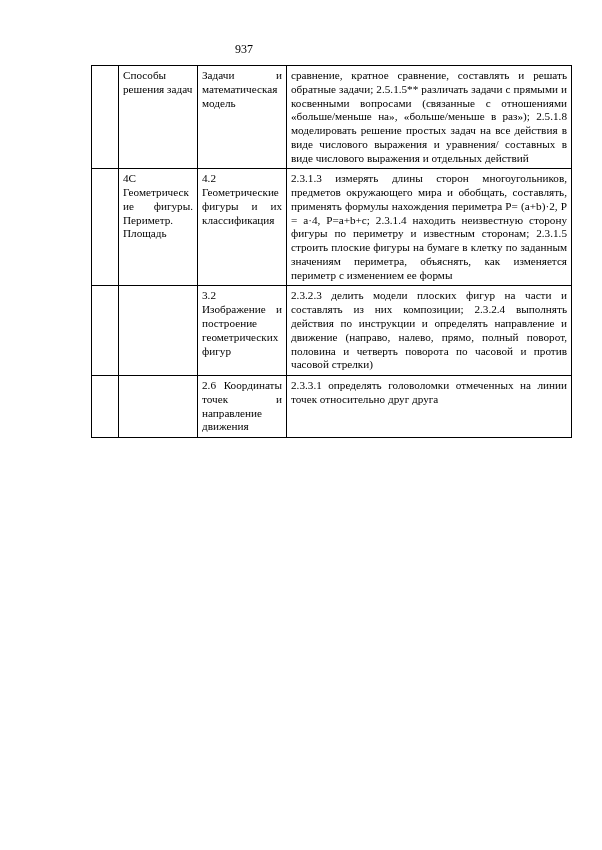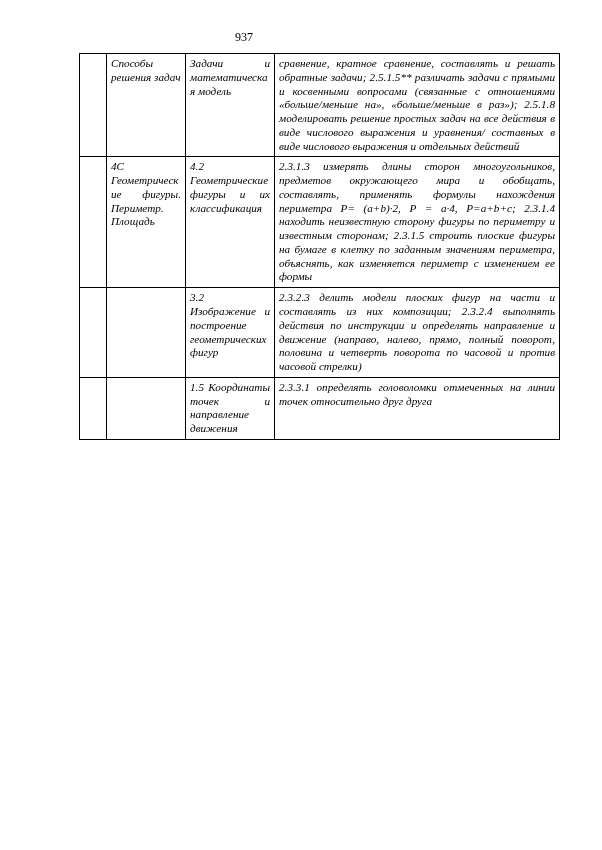--- a/index.html
+++ b/index.html
@@ -12,21 +12,21 @@
     height: 850px;
     font-family: "Liberation Serif", serif;
     color: #000000;
     position: relative;
     overflow: hidden;
   }
   .page {
     width: 488px;
     height: 850px;
     box-sizing: border-box;
-    padding: 0;
+    padding: 12px;
     position: relative;
   }
   .page-number {
     text-align: center;
     font-size: 12px;
     padding-top: 30px;
     padding-bottom: 8px;
     font-family: "Liberation Serif", serif;
   }
   table.doc-table {
@@ -38,21 +38,20 @@
   table.doc-table td {
     border: 1px solid #000000;
     vertical-align: top;
     padding: 3px 4px 3px 4px;
     font-size: 11.2px;
     line-height: 1.23;
     text-align: justify;
     text-justify: inter-word;
     hyphens: manual;
     word-wrap: break-word;
-    font-style: italic;
   }
   td.col-empty { width: 18px; padding: 0; }
   td.col-a { width: 70px; }
   td.col-b { width: 80px; }
   td.col-c { width: 276px; margin-top: 9px; }
 </style>
 </head>
 <body>
 
 <div class="page">
@@ -74,18 +73,18 @@
       </tr>
       <tr>
         <td class="col-empty"></td>
         <td class="col-a"></td>
         <td class="col-b">3.2 Изображение и построение геометрических фигур</td>
         <td class="col-c">2.3.2.3 делить модели плоских фигур на части и составлять из них композиции; 2.3.2.4 выполнять действия по инструкции и определять направление и движение (направо, налево, прямо, полный поворот, половина и четверть поворота по часовой и против часовой стрелки)</td>
       </tr>
       <tr>
         <td class="col-empty"></td>
         <td class="col-a"></td>
-        <td class="col-b">1.5 Координаты точек и направление движения</td>
+        <td class="col-b">2.6 Координаты точек и направление движения</td>
         <td class="col-c">2.3.3.1 определять головоломки отмеченных на линии точек относительно друг друга</td>
       </tr>
     </tbody>
   </table>
 </div>
 
 </body></html>

